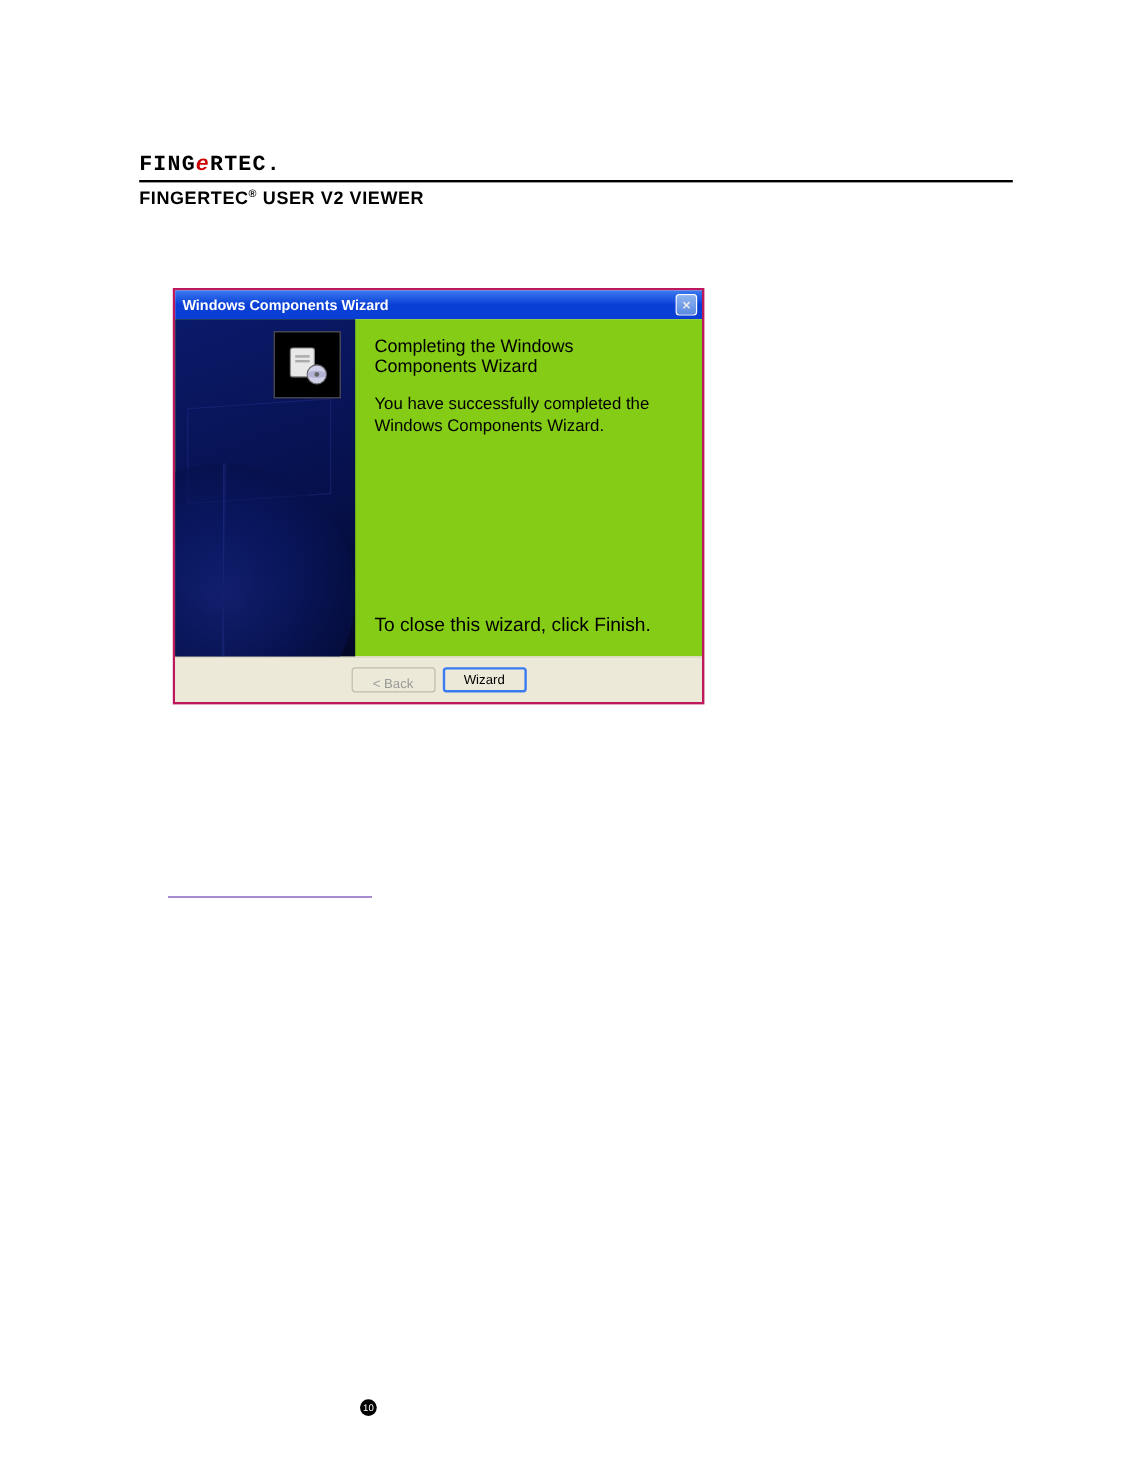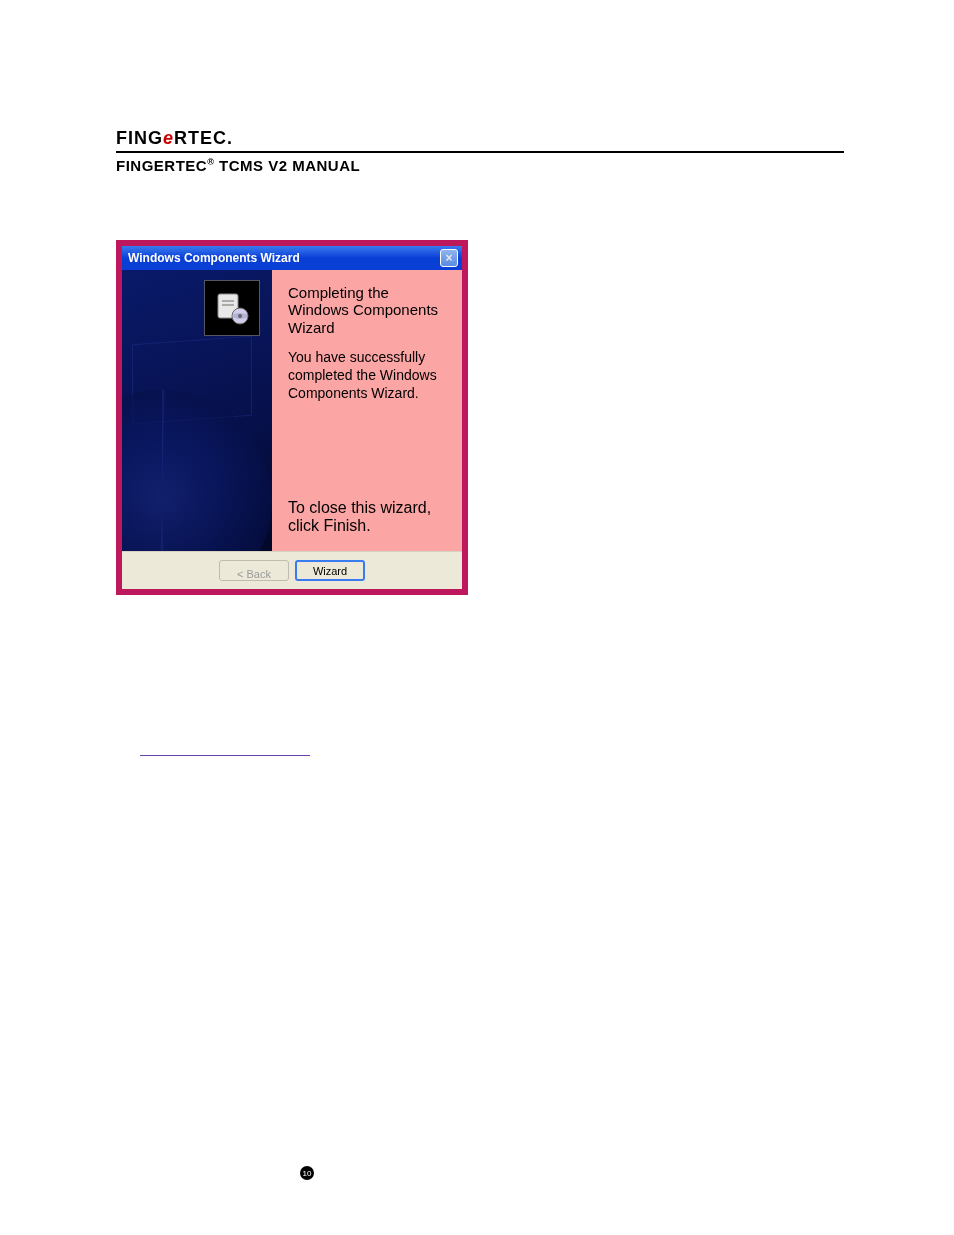--- a/index.html
+++ b/index.html
@@ -21,43 +21,44 @@
     padding-bottom: 2px;
   }
   .manual-title {
     font-style: italic;
     font-weight: bold;
     font-size: 30px;
     letter-spacing: 1px;
     font-family: "Times New Roman", serif;
   }
   .brand {
-    font-family: Liberation Sans, sans-serif;
+    font-family: Liberation Mono, monospace;
     font-size: 18px;
     letter-spacing: 1px;
   }
   .brand .f1 { font-weight: bold; }
   .brand .e-swirl { color: #c00; font-style: italic; font-weight: bold; }
   .brand .tec { font-weight: bold; }
   .subhead {
     font-family: Arial, sans-serif;
     font-weight: bold;
     font-size: 15px;
     letter-spacing: 0.5px;
     margin-top: 4px;
   }
   .sup { font-size: 9px; vertical-align: super; }
 
   
   .dialog {
     margin-top: 66px;
-    width: 352px;
-    border: 6px solid #be185d;
+    width: 443px;
+    border: 2px solid #be185d;
     background: #fff;
     font-family: Tahoma, Arial, sans-serif;
+    margin-left: 28px;
   }
   .titlebar {
     height: 24px;
     background: linear-gradient(to bottom, #3a7bf0 0%, #0a3fd6 50%, #0a3fd6 100%);
     color: #fff;
     display: flex;
     align-items: center;
     justify-content: space-between;
     padding: 0 4px 0 6px;
     font-size: 12px;
@@ -74,21 +75,21 @@
     justify-content: center;
     color: #e8e8e8;
     font-size: 12px;
     font-weight: bold;
     font-family: Arial, sans-serif;
     line-height: 1;
   }
   .dialog-body {
     display: flex;
     height: 281px;
-    background: #fca5a5;
+    background: #84cc16;
   }
   .side-graphic {
     width: 150px;
     background: linear-gradient(160deg, #0a1a6a 0%, #06104a 60%, #030828 100%);
     position: relative;
     overflow: hidden;
   }
   .disc {
     position: absolute;
     width: 220px;
@@ -206,21 +207,21 @@
 <body>
 
 <div class="page">
 
   <div class="header-row">
     <div class="brand">
       <span class="f1">FING</span><span class="e-swirl">e</span><span class="tec">RTEC.</span>
     </div>
   </div>
   <div class="subhead">
-    <span>FINGERTEC</span><span class="sup">®</span><span> TCMS V2 MANUAL</span>
+    <span>FINGERTEC</span><span class="sup">®</span><span> USER V2 VIEWER</span>
   </div>
 
   <div class="dialog">
     <div class="titlebar">
       <span>Windows Components Wizard</span>
       <div class="close-btn">
         <span>×</span>
       </div>
     </div>
     <div class="dialog-body">

